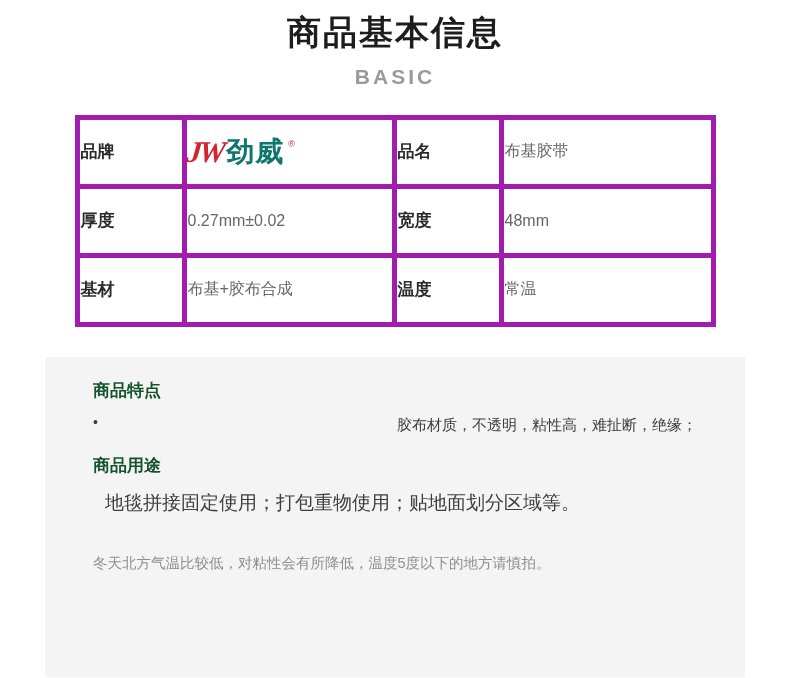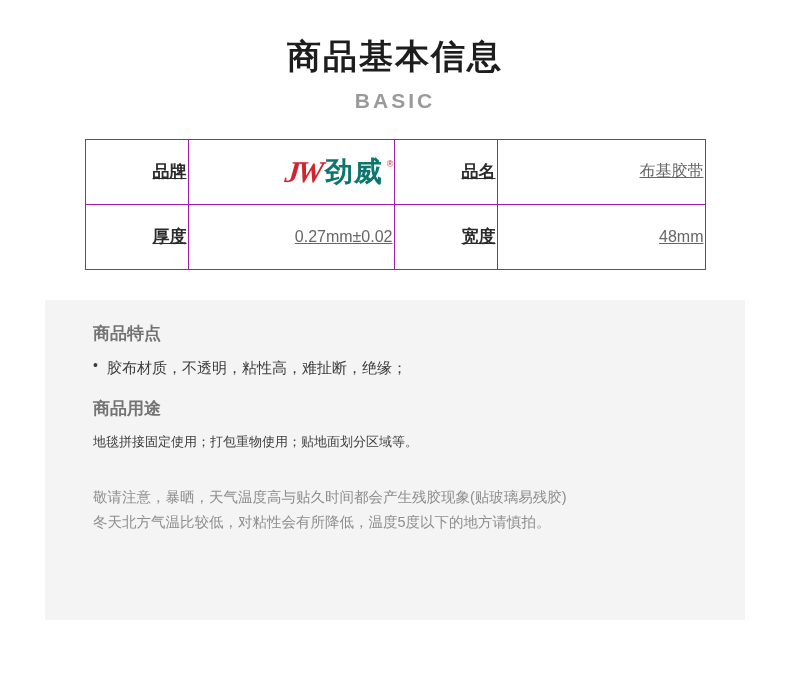--- a/index.html
+++ b/index.html
@@ -15,21 +15,21 @@
     overflow: hidden;
   }
   .page {
     position: relative;
     width: 790px;
     height: 678px;
     box-sizing: border-box;
   }
   .title-block {
     text-align: center;
-    padding-top: 36px;
+    padding-top: 12px;
   }
   .main-title {
     font-size: 34px;
     font-weight: bold;
     color: #1d1d1d;
     letter-spacing: 2px;
     line-height: 1.2;
   }
   .sub-title {
     font-size: 21px;
@@ -39,27 +39,26 @@
     margin-top: 12px;
   }
 
   .spec-table {
     width: 610px;
     margin: 26px auto 0 auto;
     border-collapse: collapse;
     table-layout: fixed;
   }
   .spec-table td {
-    border: 1px solid #a21caf;
+    border: 5px solid #a21caf;
     height: 62px;
-    text-align: right;
+    text-align: left;
     vertical-align: middle;
     font-size: 16px;
     color: #555;
-    text-decoration: underline;
   }
   .spec-table td.label {
     width: 100px;
     font-weight: bold;
     color: #2b2b2b;
     font-size: 17px;
   }
   .spec-table td.value {
     width: 205px;
     color: #666;
@@ -107,49 +106,50 @@
     box-sizing: border-box;
     padding: 22px 0 24px 0;
     height: 320px;
   }
   .fb-inner {
     padding: 0 48px;
   }
   .fb-heading {
     font-size: 17px;
     font-weight: bold;
-    color: #737373;
+    color: #14532d;
     margin-bottom: 12px;
   }
   .fb-list {
     list-style: none;
     margin: 0 0 18px 0;
     padding: 0;
+    text-align: right;
   }
   .fb-list li {
     position: relative;
     font-size: 15px;
     color: #3d3d3d;
     line-height: 1.45;
     padding-left: 14px;
     margin-bottom: 13px;
   }
   .fb-list li::before {
     content: "•";
     position: absolute;
     left: 0;
     top: -2px;
     color: #3d3d3d;
     font-size: 14px;
   }
   .fb-note {
-    font-size: 13px;
+    font-size: 19px;
     color: #3d3d3d;
     line-height: 1.5;
-    margin: 0 0 6px 0;
+    margin: 0 0 6px 12px;
   }
   .fb-disclaimer {
     margin-top: 34px;
     font-size: 14.5px;
     color: #8e8e8e;
     line-height: 1.75;
   }
   .fb-disclaimer div { white-space: nowrap; }
 </style>
 </head>
@@ -175,31 +175,36 @@
         </td>
         <td class="label">品名</td>
         <td class="value">布基胶带</td>
       </tr>
       <tr>
         <td class="label">厚度</td>
         <td class="value">0.27mm±0.02</td>
         <td class="label">宽度</td>
         <td class="value">48mm</td>
       </tr>
+      <tr>
+        <td class="label">基材</td>
+        <td class="value">布基+胶布合成</td>
+        <td class="label">温度</td>
+        <td class="value">常温</td>
+      </tr>
     </tbody>
   </table>
 
   <div class="feature-box">
     <div class="fb-inner">
       <div class="fb-heading">商品特点</div>
       <ul class="fb-list">
         <li>胶布材质，不透明，粘性高，难扯断，绝缘；</li>
       </ul>
       <div class="fb-heading">商品用途</div>
       <p class="fb-note">地毯拼接固定使用；打包重物使用；贴地面划分区域等。</p>
       <div class="fb-disclaimer">
-        <div>敬请注意，暴晒，天气温度高与贴久时间都会产生残胶现象(贴玻璃易残胶)</div>
         <div>冬天北方气温比较低，对粘性会有所降低，温度5度以下的地方请慎拍。</div>
       </div>
     </div>
   </div>
 
 </div>
 
 </body></html>

